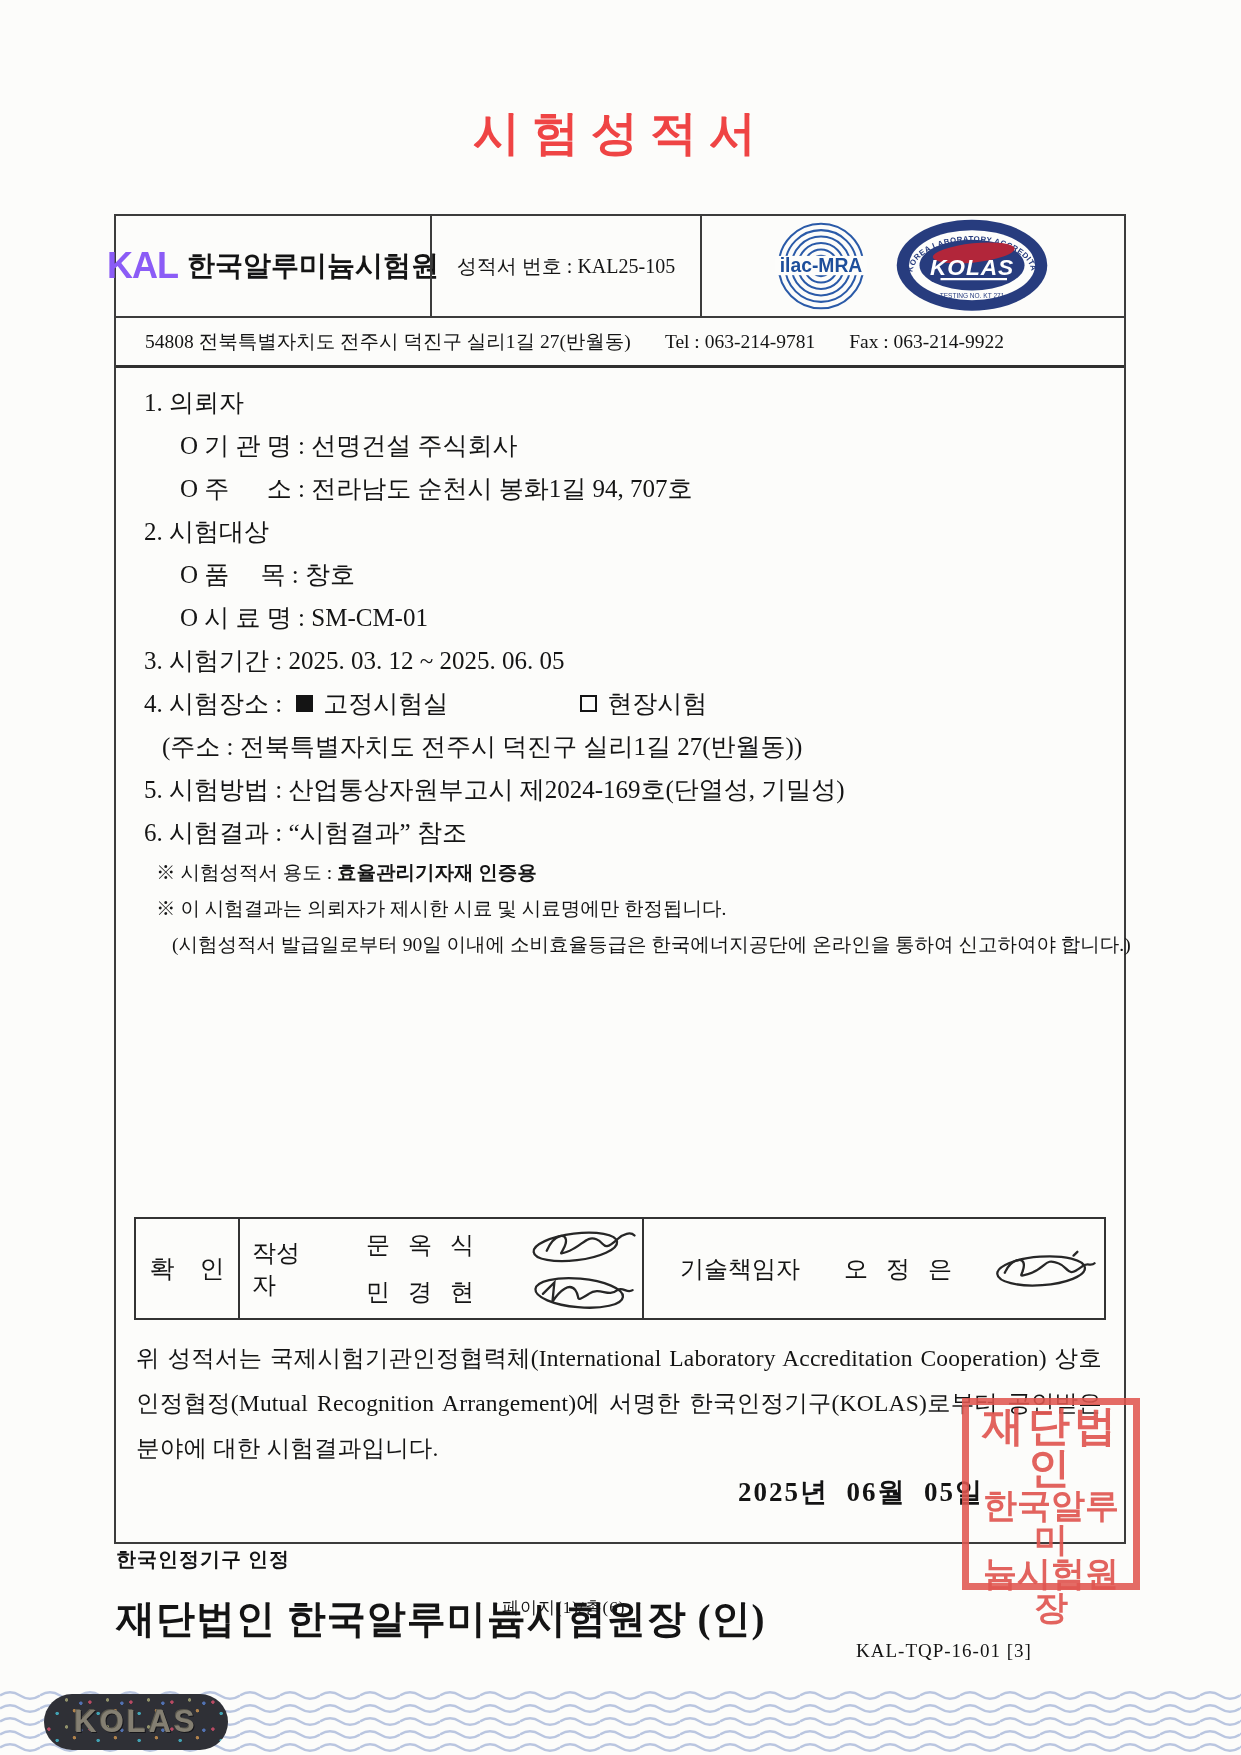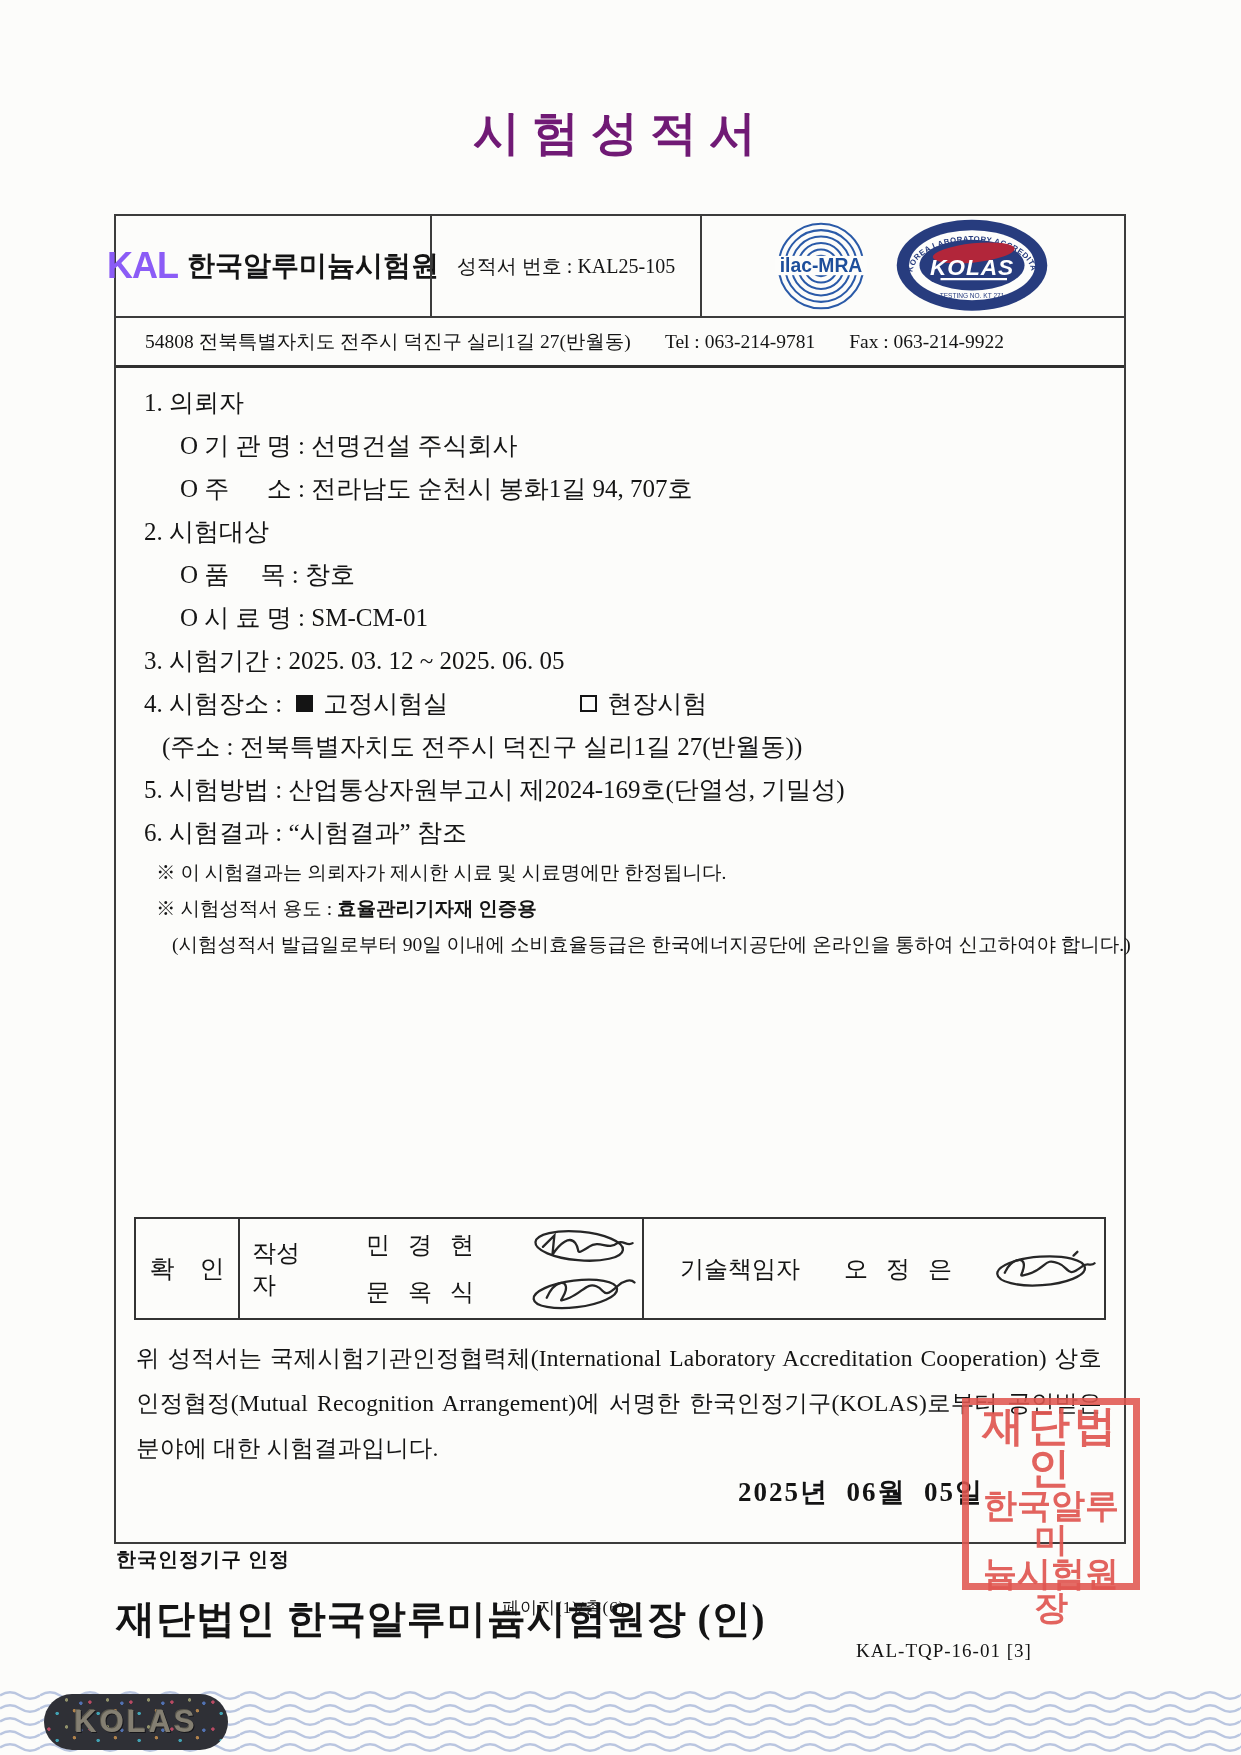--- a/index.html
+++ b/index.html
@@ -8,21 +8,21 @@
     position:relative;
     background:#fcfcfa;
     font-family:"Liberation Serif","DejaVu Serif",serif;
     color:#141414;
     overflow:hidden;
   }
   
   .doc-title {
     position:absolute; top:102px; left:0; width:100%;
     text-align:center; font-size:47px; font-weight:700; letter-spacing:12px;
-    color:#701a75;
+    color:#ef4444;
   }
   
   .frame {
     position:absolute; left:114px; top:214px; width:1012px; height:1330px;
     border:2px solid #3c3c3c;
   }
   
   .head-row { display:flex; height:102px; border-bottom:2px solid #3c3c3c; }
   .hc1 { width:314px; display:flex; align-items:center; justify-content:center; gap:9px; }
   .kal-logo {
@@ -185,50 +185,50 @@
       <span>4. 시험장소 :</span>
       <span class="cb filled"></span>
       <span>고정시험실</span>
       <span class="opt-gap"></span>
       <span class="cb"></span>
       <span>현장시험</span>
     </div>
     <div class="ln m2">(주소 : 전북특별자치도 전주시 덕진구 실리1길 27(반월동))</div>
     <div class="ln m0">5. 시험방법 : 산업통상자원부고시 제2024-169호(단열성, 기밀성)</div>
     <div class="ln m0">6. 시험결과 : “시험결과” 참조</div>
-    <div class="note mn">※ 이 시험결과는 의뢰자가 제시한 시료 및 시료명에만 한정됩니다.</div>
     <div class="note mn">
       <span>※ 시험성적서 용도 : </span>
       <span class="bold">효율관리기자재 인증용</span>
     </div>
+    <div class="note mn">※ 이 시험결과는 의뢰자가 제시한 시료 및 시료명에만 한정됩니다.</div>
     <div class="note mn2">(시험성적서 발급일로부터 90일 이내에 소비효율등급은 한국에너지공단에 온라인을 통하여 신고하여야 합니다.)</div>
 
     <div class="app-table">
       <div class="tc1">확    인</div>
       <div class="tc2">
         <span class="writer-label">작성자</span>
         <div class="names">
+          <div class="name-row">
+            <span class="name">문 옥 식</span>
+            <span class="sig">
+              <svg viewBox="0 0 120 44" aria-hidden="true">
+                <g fill="none" stroke="#262626" stroke-width="2.4" stroke-linecap="round">
+                  <ellipse cx="52" cy="24" rx="44" ry="14" transform="rotate(-7 52 24)"></ellipse>
+                  <path d="M22 28 C30 10 44 8 42 20 C40 30 30 34 46 28 C60 22 64 12 74 16 C84 20 80 30 96 16 C102 10 110 8 114 12"></path>
+                </g>
+              </svg>
+            </span>
+          </div>
           <div class="name-row">
             <span class="name">민 경 현</span>
             <span class="sig">
               <svg viewBox="0 0 120 44" aria-hidden="true">
                 <g fill="none" stroke="#262626" stroke-width="2.4" stroke-linecap="round">
                   <ellipse cx="56" cy="23" rx="46" ry="15" transform="rotate(5 56 23)"></ellipse>
                   <path d="M18 24 L30 12 L28 32 C36 20 46 12 52 20 C58 28 50 34 66 24 C78 16 86 28 96 20 C102 16 106 24 112 20"></path>
-                </g>
-              </svg>
-            </span>
-          </div>
-          <div class="name-row">
-            <span class="name">문 옥 식</span>
-            <span class="sig">
-              <svg viewBox="0 0 120 44" aria-hidden="true">
-                <g fill="none" stroke="#262626" stroke-width="2.4" stroke-linecap="round">
-                  <ellipse cx="52" cy="24" rx="44" ry="14" transform="rotate(-7 52 24)"></ellipse>
-                  <path d="M22 28 C30 10 44 8 42 20 C40 30 30 34 46 28 C60 22 64 12 74 16 C84 20 80 30 96 16 C102 10 110 8 114 12"></path>
                 </g>
               </svg>
             </span>
           </div>
         </div>
       </div>
       <div class="tc3">
         <span class="tech-label">기술책임자</span>
         <span class="tech-name">오 정 은</span>
         <span class="sig">

